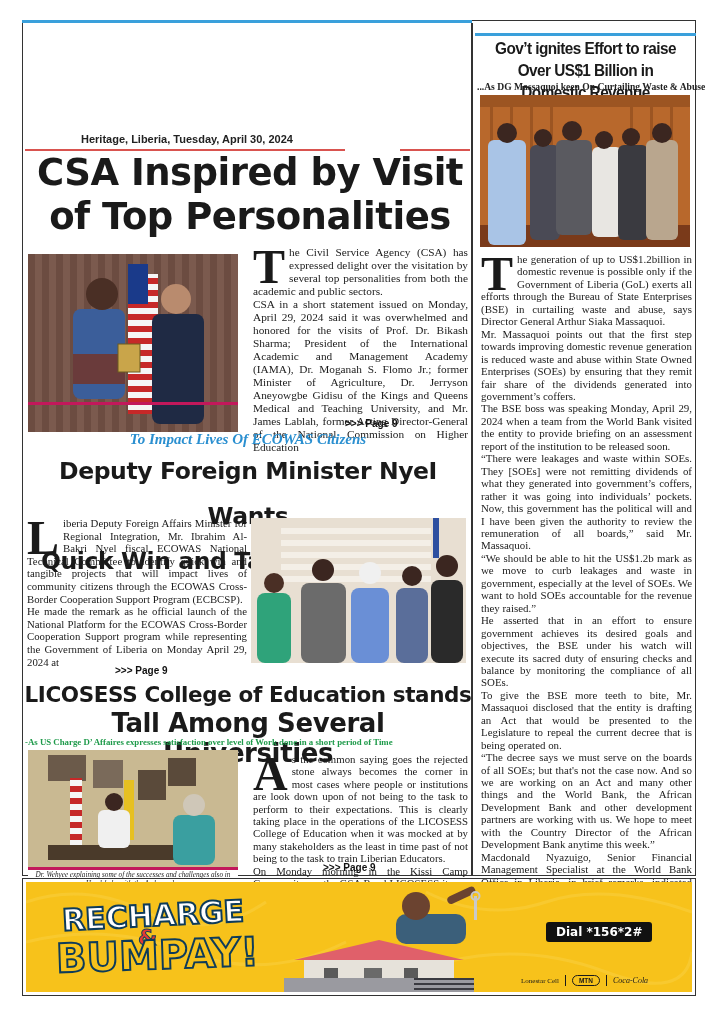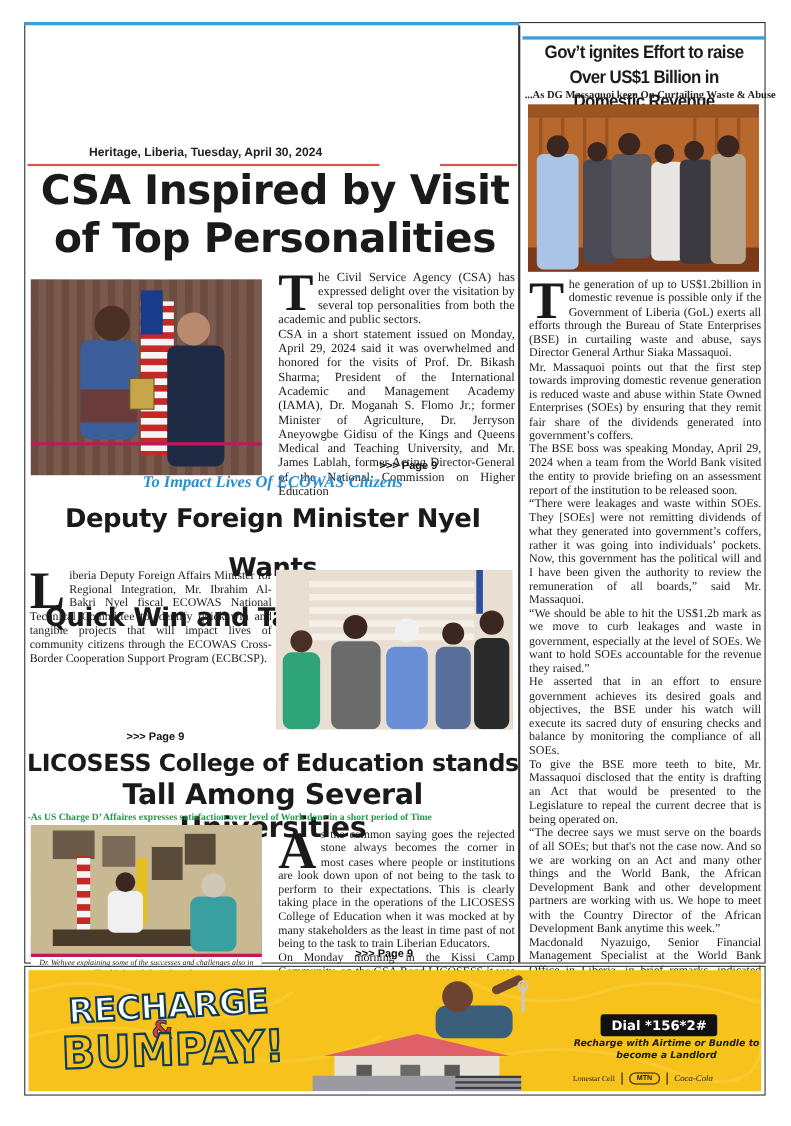--- a/index.html
+++ b/index.html
@@ -104,20 +104,21 @@
   <div class="page-ref" style="left:322px; top:395px;">&gt;&gt;&gt; Page 9</div>
 
   <div class="kicker-blue">To Impact Lives Of ECOWAS Citizens</div>
   <div class="headline-2">
     <div>Deputy Foreign Minister NyeI Wants</div>
     <div>Quick Win and Tangible Projects</div>
   </div>
 
   <div class="body-text" style="left:4px; top:494px; width:220px; height:150px; font-size:10.8px; line-height:12.6px;">
     <span class="dropcap">L</span><span>iberia Deputy Foreign Affairs Minister for Regional Integration, Mr. Ibrahim Al-Bakri Nyel fiscal ECOWAS National Technical Committee to identify quick win and tangible projects that will impact lives of community citizens through the ECOWAS Cross-Border Cooperation Support Program (ECBCSP).</span><br>
+    <span>He made the remark as he official launch of the National Platform for the ECOWAS Cross-Border Cooperation Support program while representing the Government of Liberia on Monday April 29, 2024 at</span>
   </div>
   <div class="page-ref" style="left:92px; top:642px;">&gt;&gt;&gt; Page 9</div>
 
   <div class="photo photo-2">
     <svg width="215" height="145">
       <rect width="215" height="145" fill="#e8dfd2"></rect>
       <g fill="#f6f1ea" opacity="0.9">
         <rect x="30" y="10" width="150" height="6"></rect>
           <rect x="30" y="22" width="150" height="6"></rect>
         <rect x="30" y="34" width="150" height="6"></rect>
@@ -248,21 +249,20 @@
     </svg>
     <svg style="position:absolute;left:350px;top:4px" width="110" height="58">
       <rect x="20" y="28" width="70" height="30" rx="10" fill="#3b5f7a"></rect>
       <circle cx="40" cy="20" r="14" fill="#6b4330"></circle>
       <rect x="70" y="12" width="30" height="8" rx="4" fill="#6b4330" transform="rotate(-25 70 12)"></rect>
       <rect x="98" y="10" width="3" height="24" fill="#c9c9c9"></rect>
       <circle cx="99.5" cy="10" r="4" fill="none" stroke="#c9c9c9" stroke-width="2"></circle>
     </svg>
 
     <div class="ad-dial">Dial *156*2#</div>
-    <div class="ad-sub">Recharge with Airtime or Bundle to become a Landlord</div>
     <div class="ad-logos">
       <span>Lonestar Cell</span>
       <span class="logo-sep"></span>
       <span class="logo-mtn">MTN</span>
       <span class="logo-sep"></span>
       <span class="logo-coke">Coca-Cola</span>
     </div>
   </div>
 </div>
 

